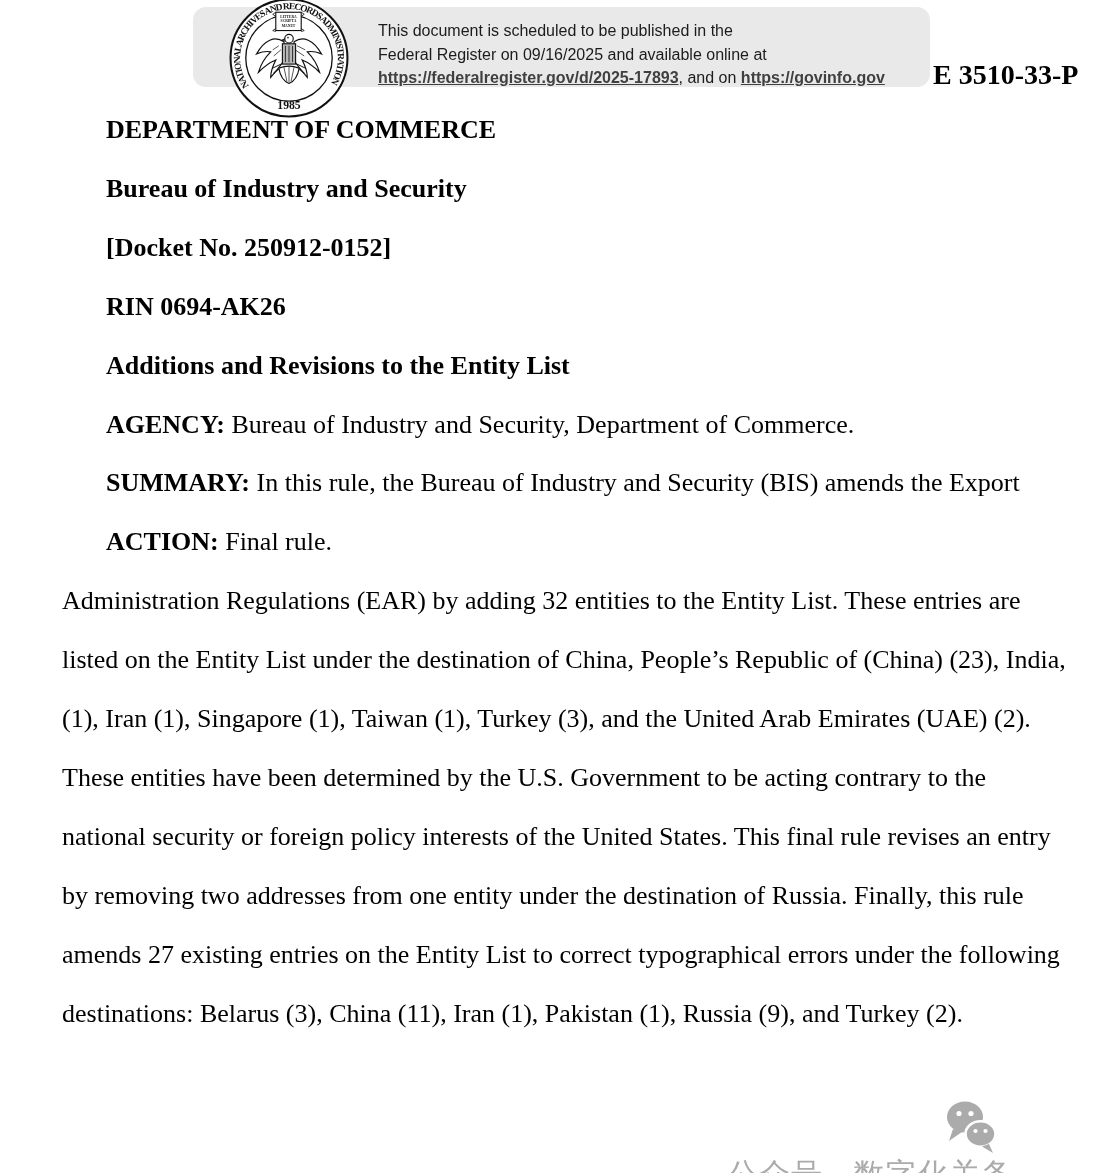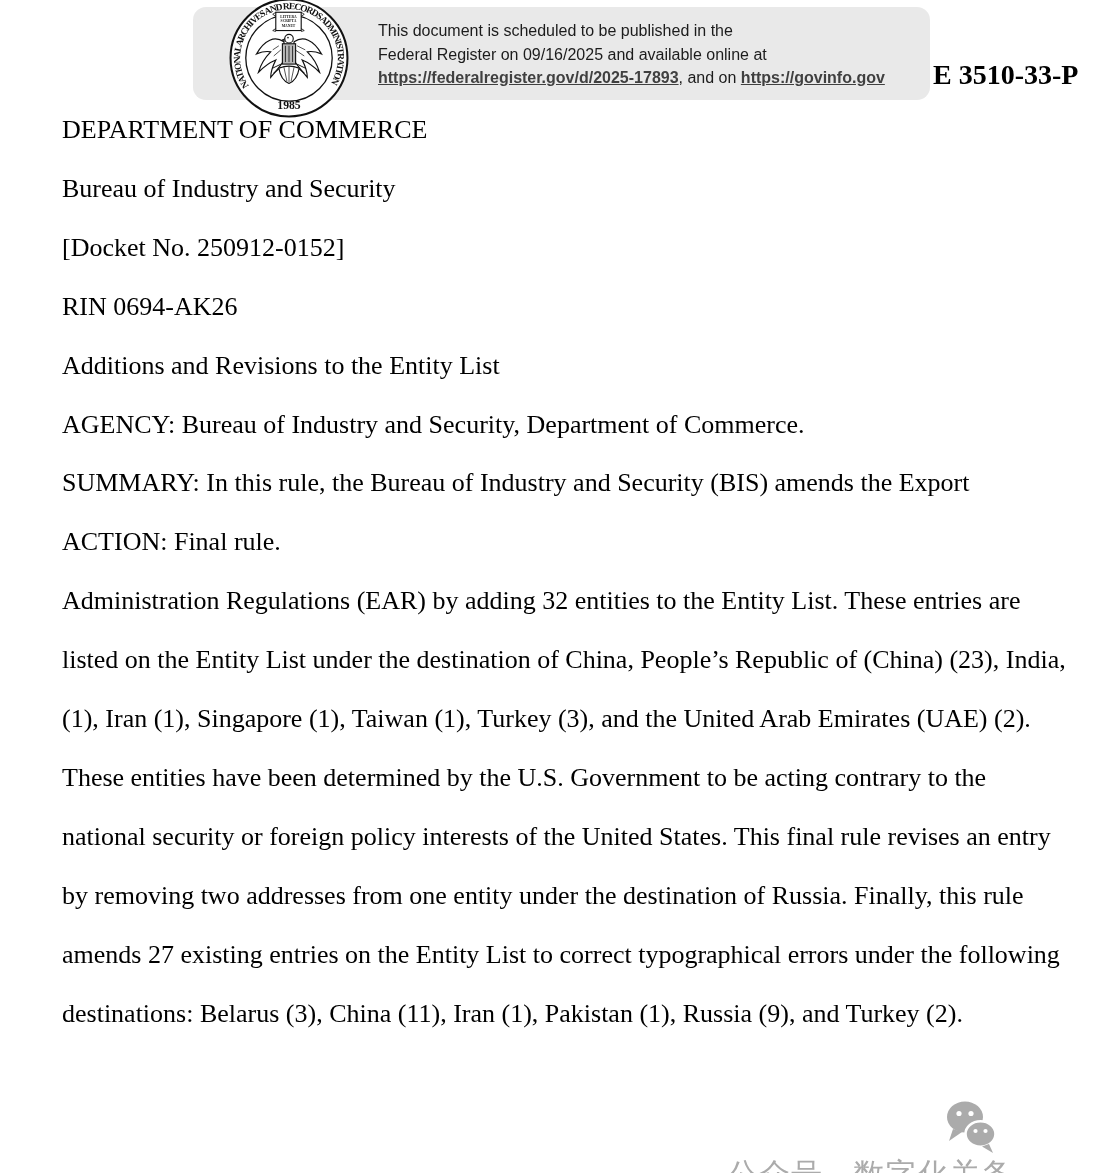--- a/index.html
+++ b/index.html
@@ -9,21 +9,21 @@
     position: relative;
     overflow: hidden;
     font-family: "Liberation Serif", serif;
     color: #000000;
   }
 
   
   .banner {
     position: absolute;
     left: 193px; top: 7px;
-    width: 737px; height: 93px;
+    width: 737px; height: 80px;
     background: #e9e9e9;
     border-radius: 13px;
   }
   .banner-text {
     position: absolute;
     left: 185px; top: 12px;
     font-family: "Liberation Sans", sans-serif;
     font-size: 16px;
     line-height: 23.5px;
     color: #1c1c1c;
@@ -54,21 +54,21 @@
 
   
   .doc-body {
     position: absolute;
     left: 62px; top: 101px;
     width: 1030px;
     font-size: 26px;
     line-height: 58.9px;
     white-space: nowrap;
   }
-  .doc-line b { font-weight: normal; }
+  .doc-line b { font-weight: bold; margin-left: 44px; }
 
   
   .watermark {
     position: absolute;
     left: 727px; top: 1100px;
     display: flex;
     align-items: flex-end;
     color: #ababab;
     flex-direction: column;
   }

